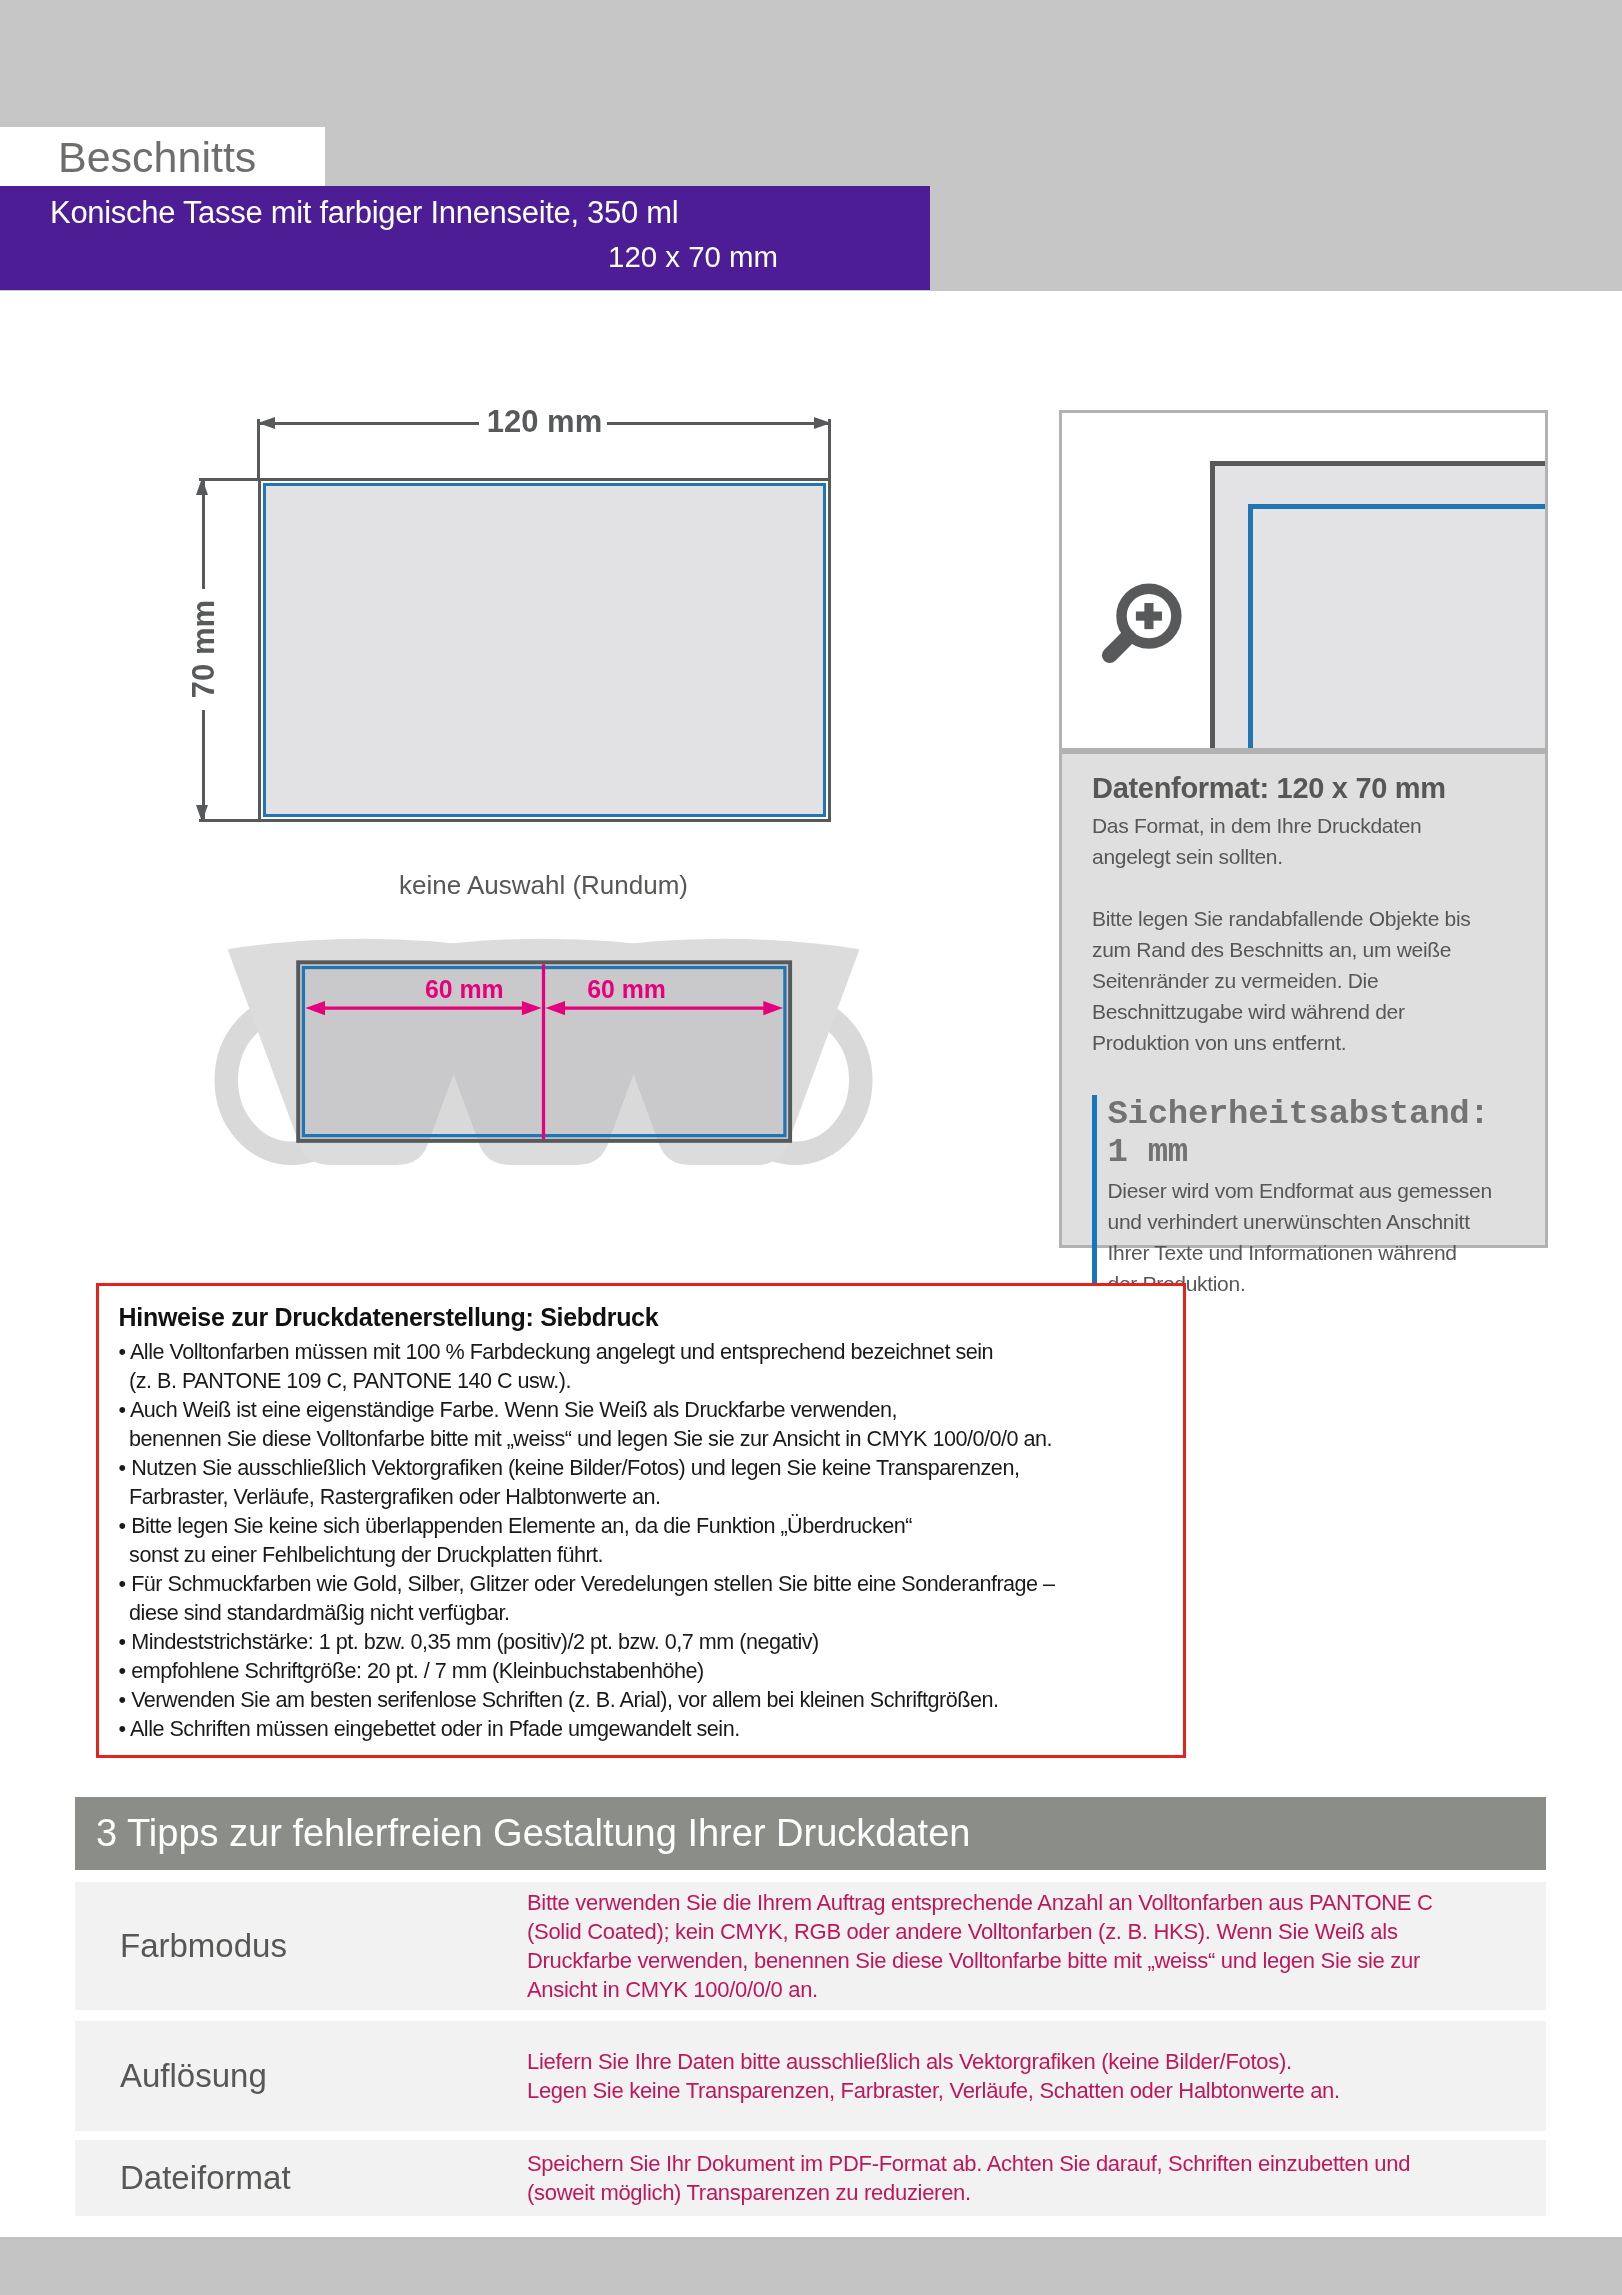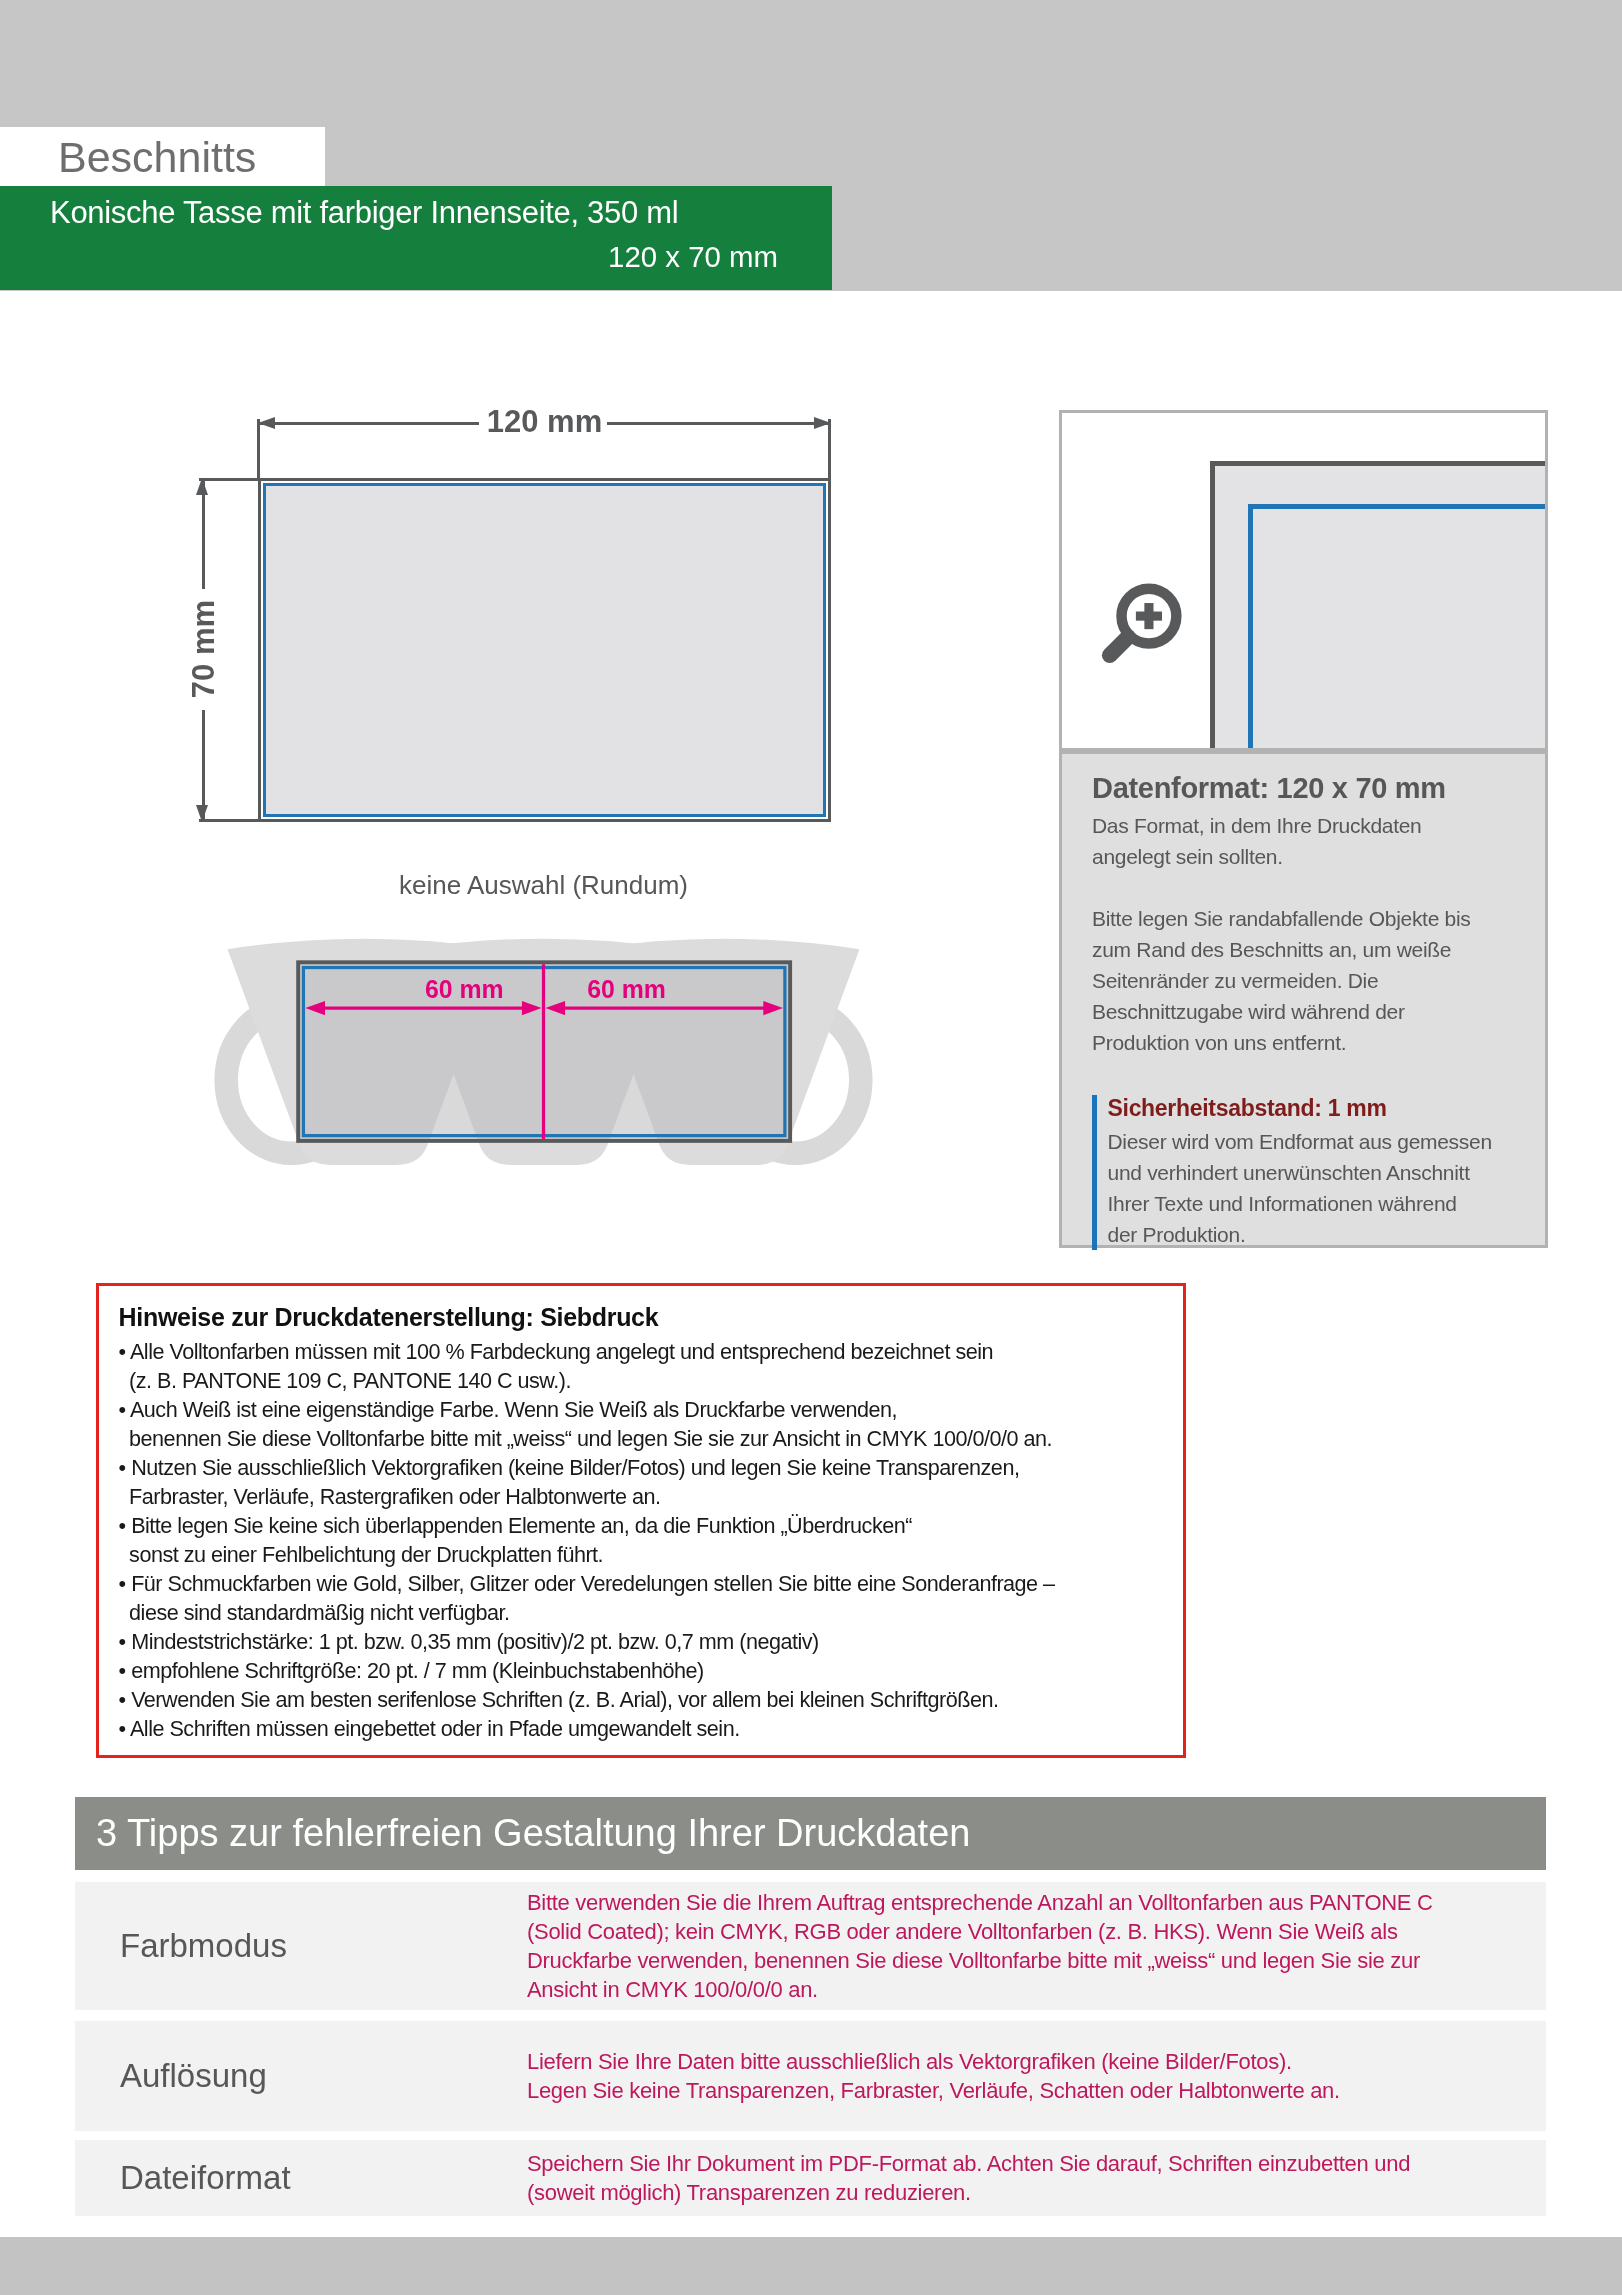--- a/index.html
+++ b/index.html
@@ -4,21 +4,21 @@
 <style>
   * { margin:0; padding:0; box-sizing:border-box; }
   html,body { background:#ffffff; }
   body { font-family:"Liberation Sans", sans-serif; }
   .page { position:relative; width:1623px; height:2295px; background:#ffffff; overflow:hidden; }
 
   
   .top-band { position:absolute; left:0; top:0; width:1623px; height:291px; background:#c6c6c6; }
   .sheet-label-box { position:absolute; left:0; top:127px; width:325px; height:60px; background:#ffffff; }
   .sheet-label-box span { display:block; padding-left:58px; line-height:60px; font-size:43px; color:#6e6e6d; }
-  .title-band { position:absolute; left:0; top:186px; width:832px; height:104px; background:#15803d; }
+  .title-band { position:absolute; left:0; top:186px; width:930px; height:104px; background:#4c1d95; }
   .product-title { position:absolute; left:50px; top:8.5px; width:753px; font-size:31px; color:#ffffff; letter-spacing:-0.3px; }
   .product-size { position:absolute; left:50px; top:54px; width:728px; text-align:right; font-size:29.4px; color:#ffffff; }
 
   
   .dk { background:#58595b; position:absolute; }
   .fd-dim-h-left  { left:258px; top:422px; width:221px; height:2.6px; }
   .fd-dim-h-right { left:607px; top:422px; width:224px; height:2.6px; }
   .fd-arr-left  { position:absolute; left:258px; top:417px; width:0; height:0;
                   border-top:6.5px solid transparent; border-bottom:6.5px solid transparent; border-right:17px solid #58595b; }
   .fd-arr-right { position:absolute; left:814px; top:417px; width:0; height:0;
@@ -53,21 +53,21 @@
   .pv-zoom   { position:absolute; left:36px; top:160px; }
 
   
   .info-panel { position:absolute; left:1059px; top:751px; width:489px; height:497px;
                 background:#dfdfe0; border:3.3px solid #b2b2b2; padding:18.3px 19.6px 0 30px; }
   .ip-title { font-size:29px; font-weight:700; color:#575756; letter-spacing:-0.3px; }
   .ip-body  { font-size:21px; line-height:31px; color:#575756; white-space:pre-line; letter-spacing:-0.3px; }
   .ip-intro { margin-top:5.2px; }
   .ip-bleed { margin-top:31px; }
   .ip-safety { margin-top:37px; border-left:5.9px solid #1a74bc; padding-left:10.5px; }
-  .ip-safety-title { font-size:23px; font-weight:700; color:#7f1d1d; letter-spacing:-0.3px; }
+  .ip-safety-title { font-size:34px; font-weight:700; color:#737373; letter-spacing:-0.3px;font-family:Liberation Mono, monospace; }
   .ip-safety-text { margin-top:3.9px; }
 
   
   .cup-caption { position:absolute; left:249px; top:870px; width:589px; text-align:center;
                  font-size:26px; color:#575756; }
   .cup-svg { position:absolute; left:190px; top:925px; }
 
   
   .notes-box { position:absolute; left:96px; top:1283px; width:1090px; height:475px;
                border:3.9px solid #e3231c; background:#ffffff; padding:17px 9.2px 0 19.6px; }

